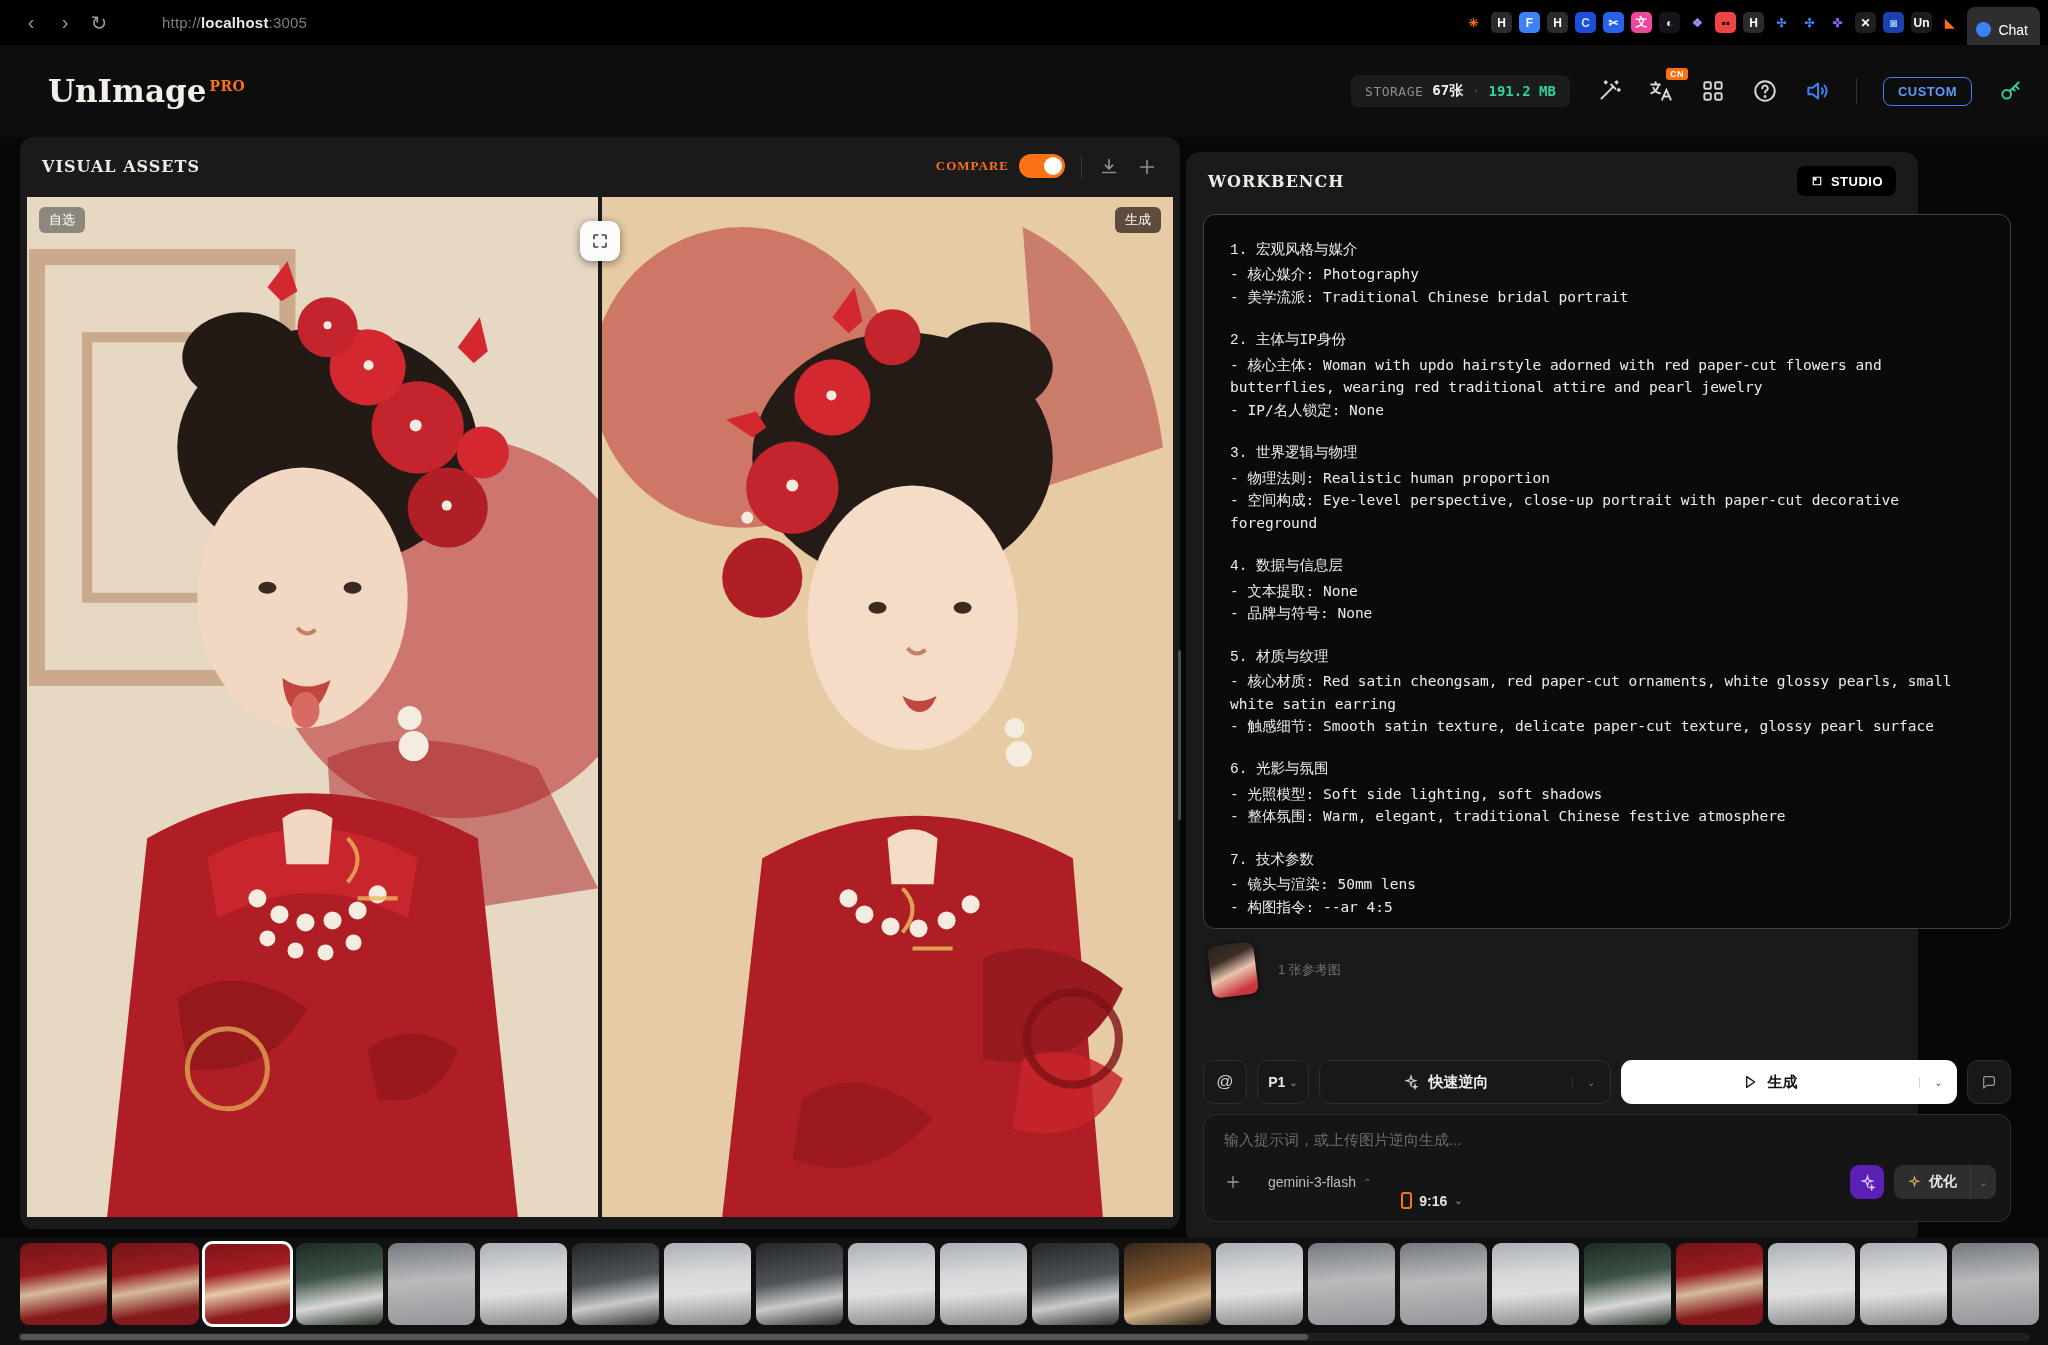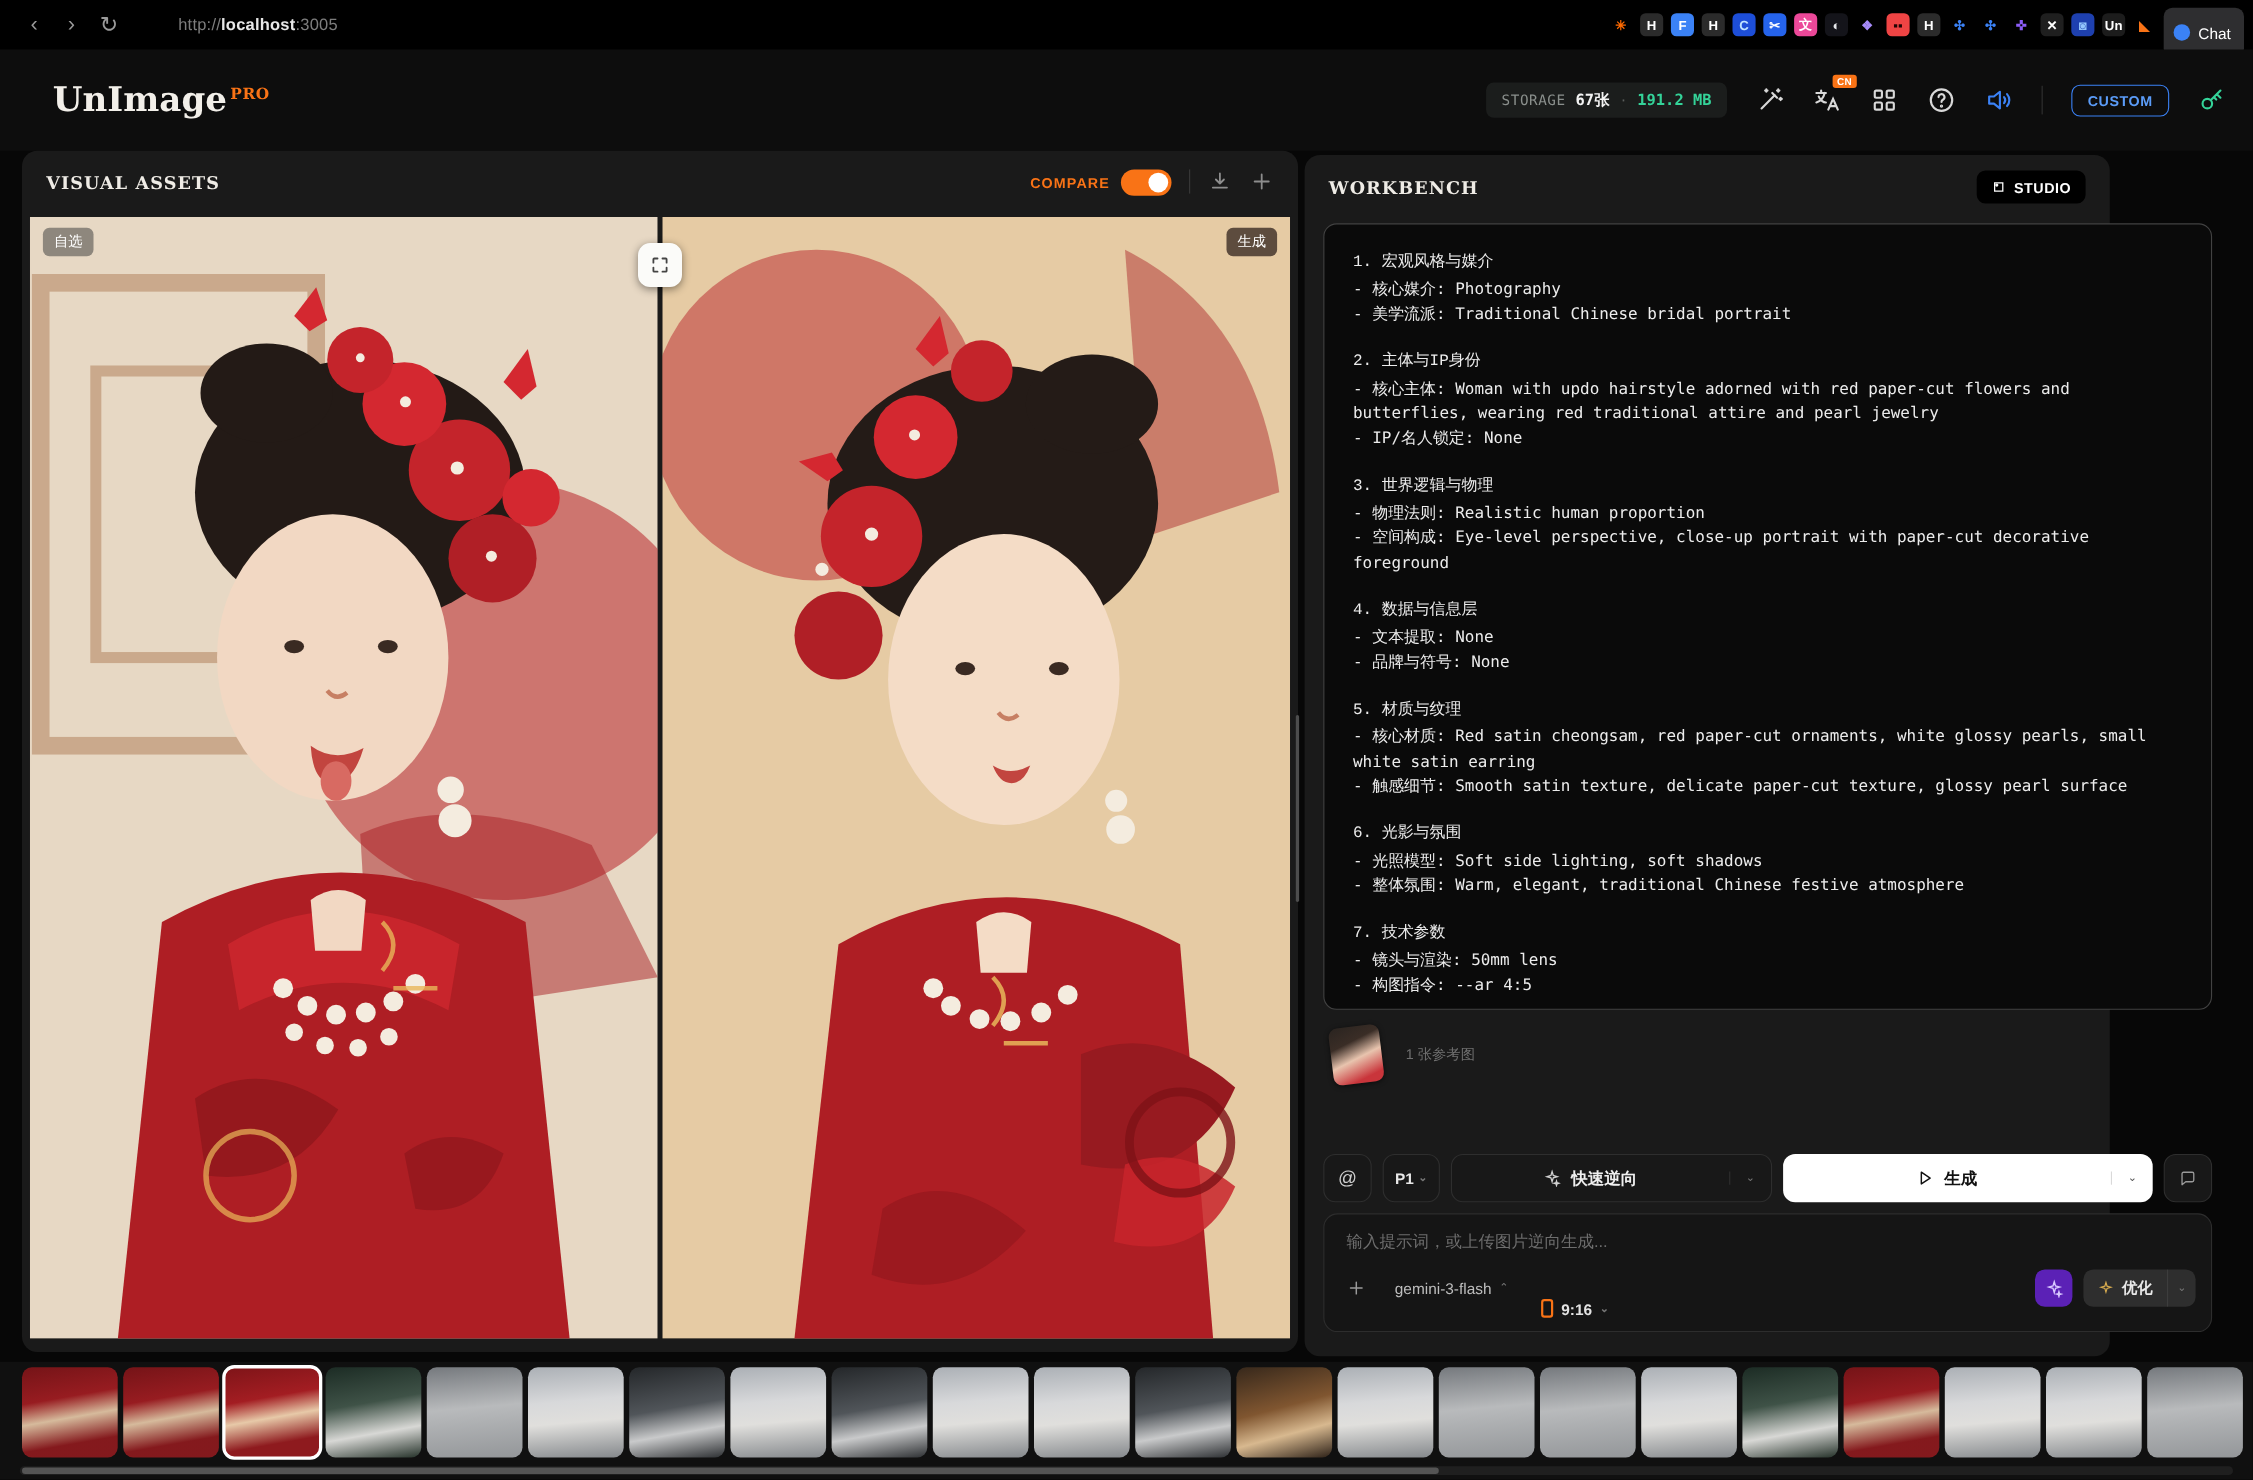--- a/index.html
+++ b/index.html
@@ -43,21 +43,21 @@
   .key-ic { color:#34d399; }
 
   
   .panel { position:absolute; background:#1a1a1a; border-radius:14px; }
   .panel-hdr { height:58px; display:flex; align-items:center; padding:0 22px; }
   .panel-title { font-family:"DejaVu Serif", serif; font-weight:700; font-size:16px; letter-spacing:1px;
                  color:#efece6; }
 
   
   #va-panel { left:20px; top:137px; width:1160px; height:1092px; }
-  .va-tools { margin-left:auto; display:flex; align-items:flex-start; gap:16px; }
+  .va-tools { margin-left:auto; display:flex; align-items:flex-end; gap:16px;font-family:Liberation Serif, serif; }
   .compare-wrap { display:flex; align-items:center; gap:10px; cursor:pointer; }
   .compare-lbl { color:#f97316; font-weight:700; font-size:13px; letter-spacing:1px; }
   .toggle { width:46px; height:24px; background:#f97316; border-radius:12px; position:relative; }
   .toggle .knob { position:absolute; right:3px; top:3px; width:18px; height:18px; background:#fff; border-radius:50%; }
   .va-div { width:1px; height:22px; background:#3a3a3a; }
   .tool-ic { width:22px; height:22px; color:#8d8d8d; cursor:pointer; }
   .tool-ic svg { width:100%; height:100%; }
 
   .va-images { position:absolute; left:7px; top:60px; width:1146px; height:1020px; display:flex; gap:4px; }
   .va-img { flex:1; position:relative; overflow:hidden; background:#111; }
@@ -66,21 +66,21 @@
   .badge-left  { left:12px; background:rgba(120,115,108,.8); }
   .badge-right { right:12px; background:rgba(20,8,8,.65); }
   .expand-btn { position:absolute; left:50%; top:24px; transform:translateX(-50%); width:40px; height:40px;
                 background:#fbfbf9; border-radius:11px; display:flex; align-items:center; justify-content:center;
                 cursor:pointer; box-shadow:0 2px 8px rgba(0,0,0,.45); z-index:5; }
   .expand-btn svg { width:18px; height:18px; color:#444; }
   .mid-scrollbar { position:absolute; left:1178px; top:650px; width:3px; height:170px; background:#4d4d4d;
                    border-radius:2px; }
 
   
-  #wb-panel { left:1186px; top:141px; width:732px; height:1092px; }
+  #wb-panel { left:1186px; top:152px; width:732px; height:1092px; }
   .studio-btn { margin-left:auto; background:#000000; border-radius:8px; height:30px; padding:0 13px;
                 display:flex; align-items:center; gap:7px; color:#fff; font-size:13px; font-weight:700;
                 letter-spacing:.5px; cursor:pointer; }
   .studio-btn svg { width:14px; height:14px; }
   .wb-textbox { position:absolute; left:17px; top:62px; width:808px; height:715px; background:#0a0a0a;
                 border:1px solid #424242; border-radius:12px; padding:24px 26px; overflow:hidden;
                 font-family:"DejaVu Sans Mono", monospace; font-size:14.5px; line-height:1.55; color:#ececec; }
   .wb-section { margin-bottom:21px; }
   .wb-heading { margin-bottom:2px;font-family:Liberation Mono, monospace; }
   .wb-ref { position:absolute; left:24px; top:792px; display:flex; align-items:center; gap:22px; }

